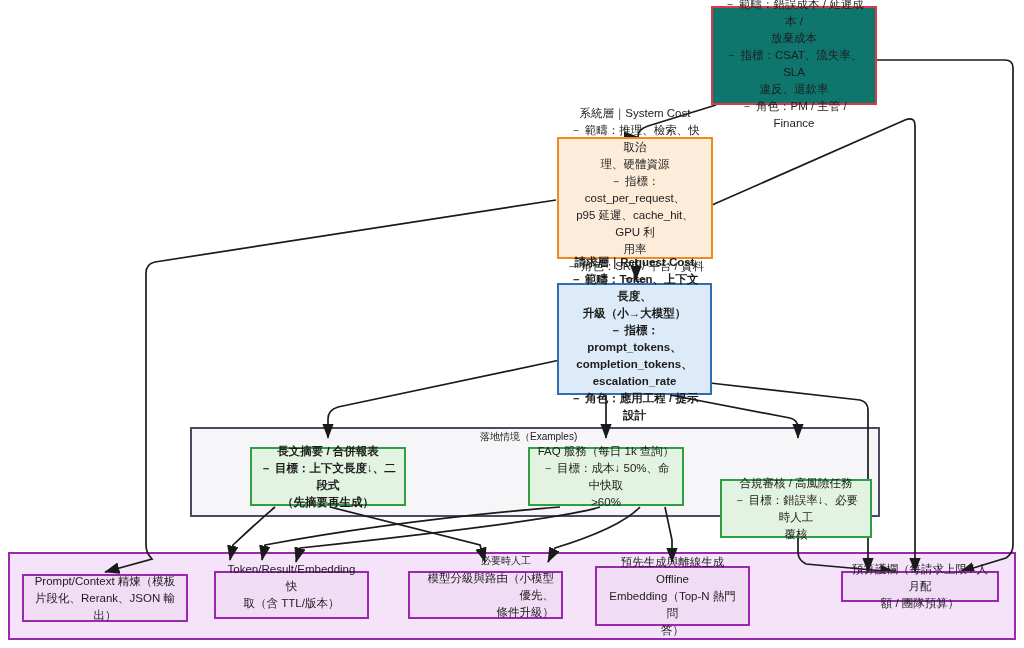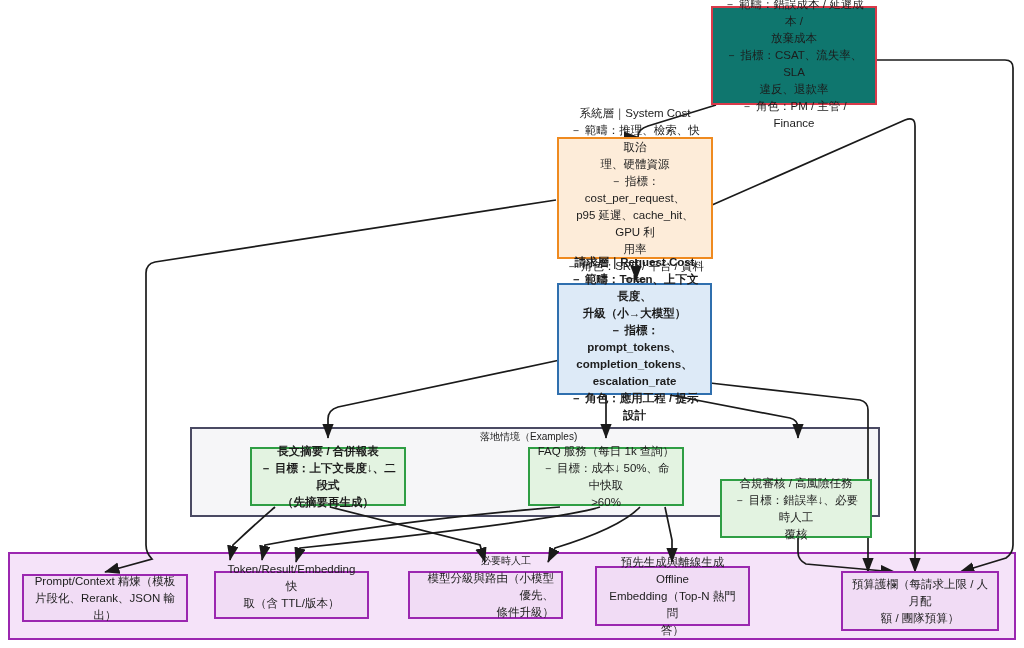--- a/index.html
+++ b/index.html
@@ -161,18 +161,18 @@
     <span class="txt">模型分級與路由（小模型優先、
 條件升級）</span>
   </div>
 
   <div class="node act" style="left:595px;top:566px;width:155px;height:60px;">
     <span class="txt">預先生成與離線生成 Offline
 Embedding（Top-N 熱門問
 答）</span>
   </div>
 
-  <div class="node act" style="left:841px;top:571px;width:158px;height:60px;">
+  <div class="node act" style="left:841px;top:571px;width:158px;height:31px;">
     <span class="txt">預算護欄（每請求上限 / 人月配
 額 / 團隊預算）</span>
   </div>
 
 </div>
 
 </body></html>

